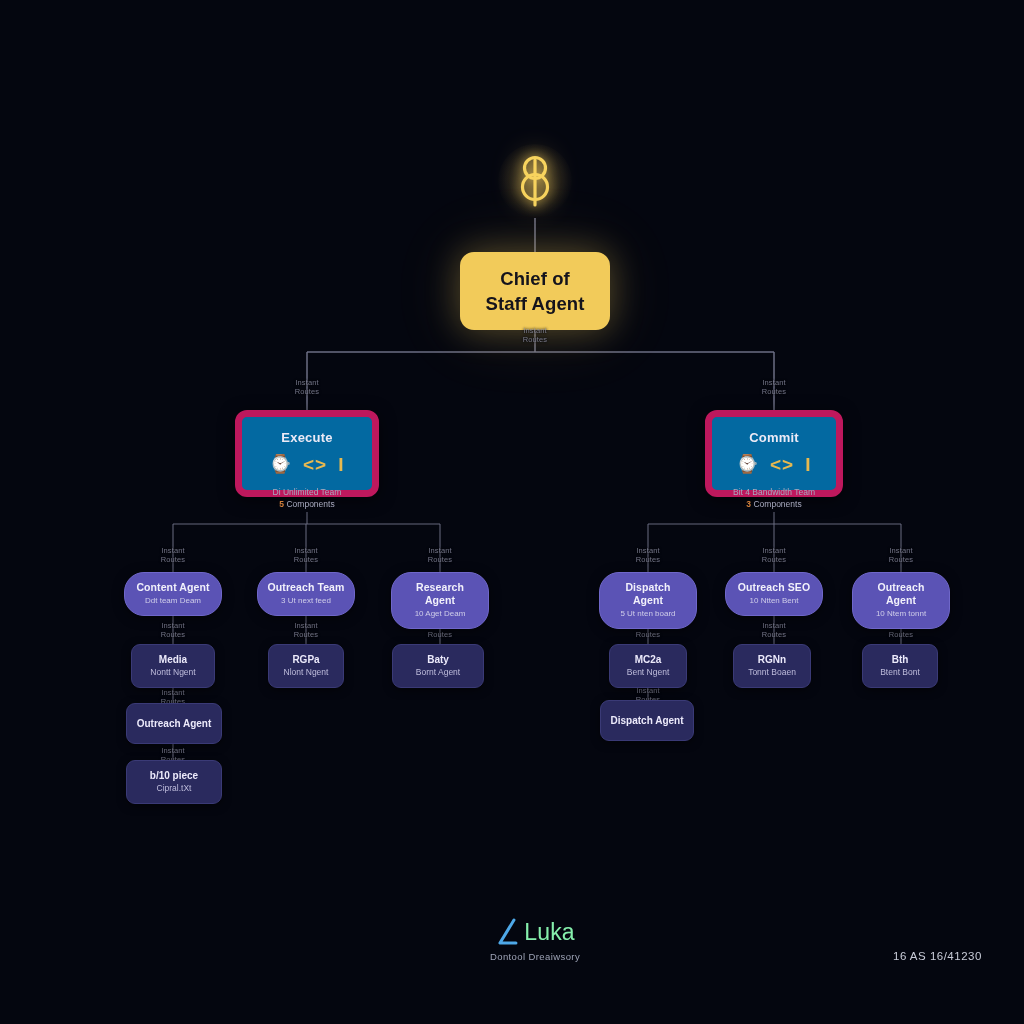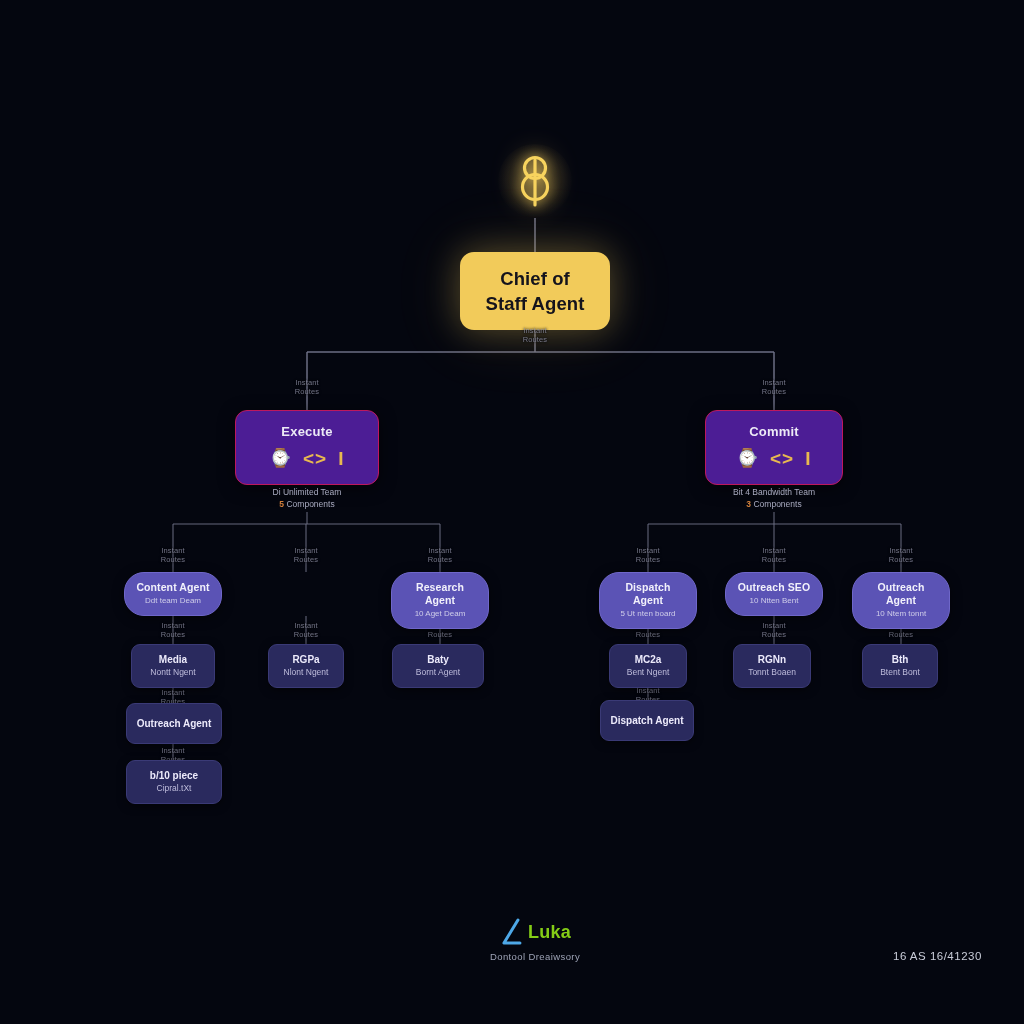--- a/index.html
+++ b/index.html
@@ -75,22 +75,22 @@
   }
   .node-root .title {
     font-size: 18.5px;
     font-weight: bold;
     line-height: 25px;
     letter-spacing: 0.1px;
   }
 
   
   .node-l2 {
-    background: #4c1d95;
-    border: 1px solid #be185d;
+    background: #0369a1;
+    border: 7px solid #be185d;
     border-radius: 12px;
     padding: 13px 10px 14px;
     box-shadow: 0 3px 16px rgba(0,0,0,0.55);
   }
   .node-l2 .title {
     font-size: 13px;
     font-weight: bold;
     color: #eceaf6;
     letter-spacing: 0.2px;
     margin-bottom: 7px;
@@ -208,23 +208,23 @@
     transform: translateX(-50%);
     text-align: center;
   }
   .brand-row {
     display: flex;
     align-items: center;
     justify-content: center;
     gap: 3px;
   }
   .brand-name {
-    font-size: 18px;
-    font-weight: bold;
-    color: #84cc16;
+    font-size: 23px;
+    font-weight: normal;
+    color: #86efac;
     letter-spacing: 0.2px;
     line-height: 26px;
   }
   .brand-tag {
     margin-top: 5px;
     font-size: 9.5px;
     color: #9ea3b6;
     letter-spacing: 0.4px;
   }
   #footer-code {
@@ -386,20 +386,24 @@
     </div>
   </div>
   <div class="node-caption" style="left:751px; top:486px;">
     <span class="cap1">Bit 4 Bandwidth Team</span>
     <span class="cap2"><span class="num">3</span> <span>Components</span></span>
   </div>
 
   <div class="node node-l3" style="left:150px; top:572px; width:98px;">
     <div class="title">Content Agent</div>
     <div class="sub">Ddt team Deam</div>
+  </div>
+  <div class="node node-l3" style="left:283px; top:572px; width:98px;">
+    <div class="title">Outreach Team</div>
+    <div class="sub">3 Ut next feed</div>
   </div>
   <div class="node node-l3" style="left:417px; top:572px; width:98px;">
     <div class="title">Research Agent</div>
     <div class="sub">10 Aget Deam</div>
   </div>
   <div class="node node-l3" style="left:625px; top:572px; width:98px;">
     <div class="title">Dispatch Agent</div>
     <div class="sub">5 Ut nten board</div>
   </div>
   <div class="node node-l3" style="left:751px; top:572px; width:98px;">

